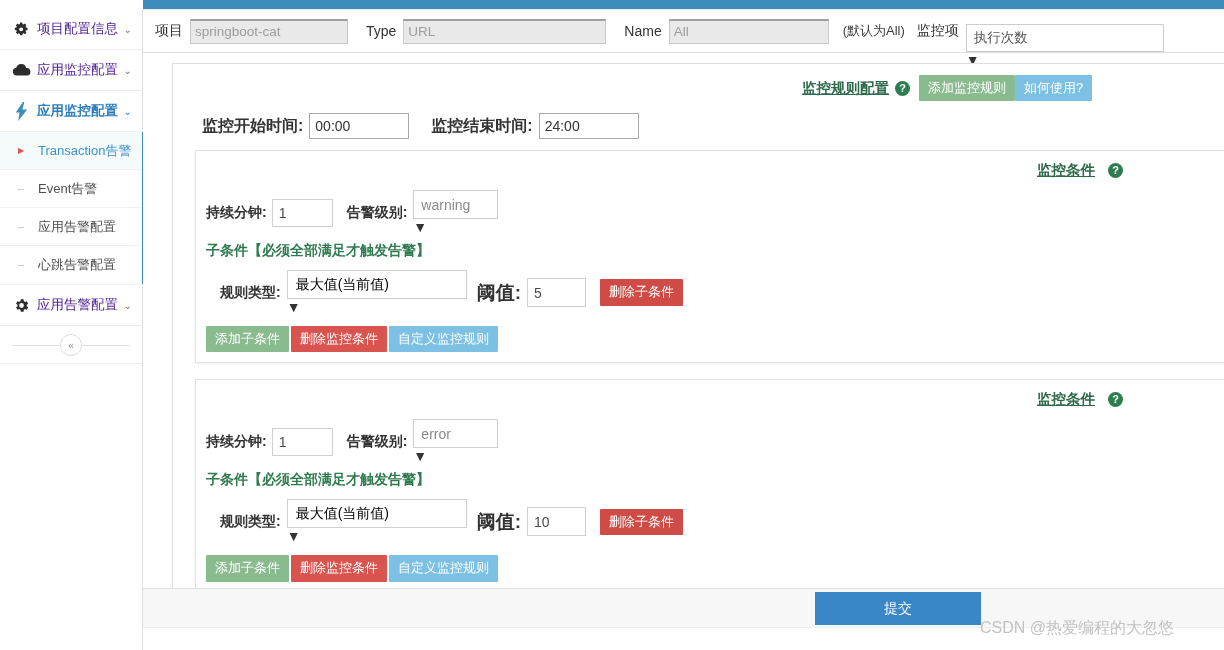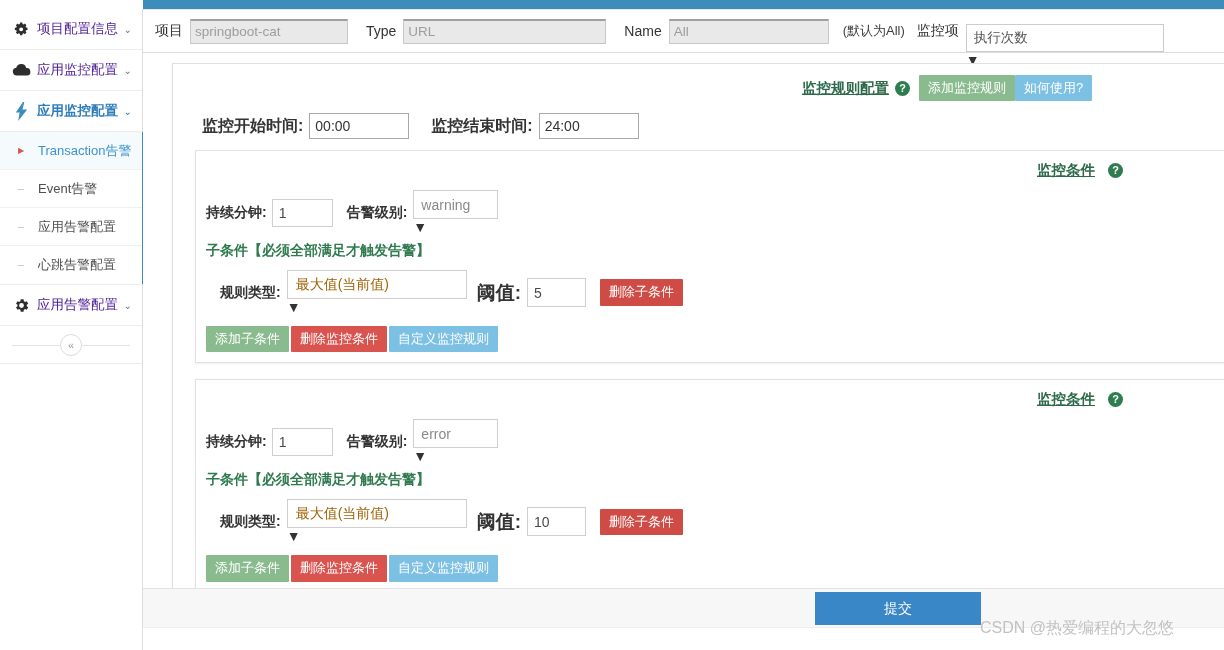--- a/index.html
+++ b/index.html
@@ -315,21 +315,21 @@
   .cond-line2 {
     display: flex; align-items: center;
     padding-left: 24px;
     margin-top: 10px;
   }
   .rt-wrap { position: relative; margin-left: 6px; }
   .rt-select {
     width: 180px; height: 29px;
     border: 1px solid #cfcfcf;
     background: #fff;
-    font-size: 14px; color: #a16207;
+    font-size: 14px; color: #000000;
     padding: 0 22px 0 8px;
     display: flex; align-items: center;
     font-family: inherit;
     cursor: pointer;
   }
   .thr-lbl { font-size: 19px; font-weight: bold; color: #333; margin-left: 10px; }
   .thr-input {
     width: 59px; height: 29px;
     border: 1px solid #cfcfcf;
     background: #fff;

